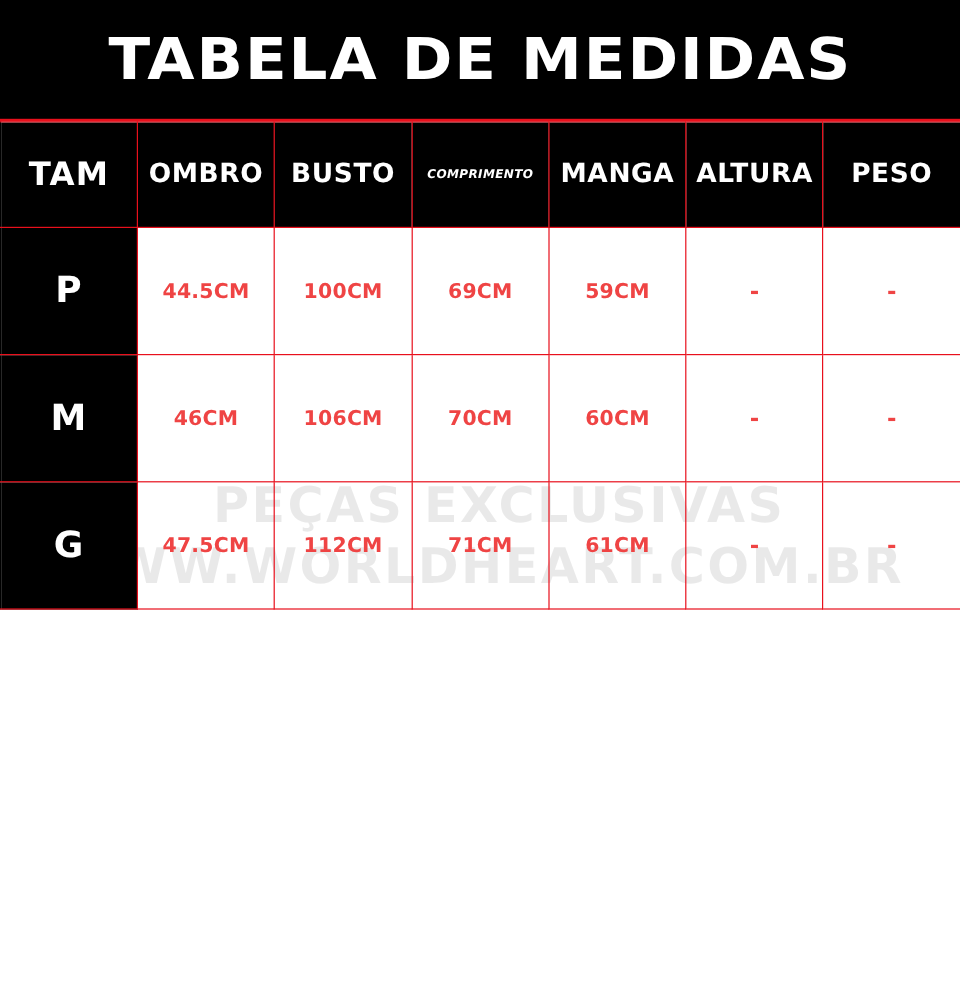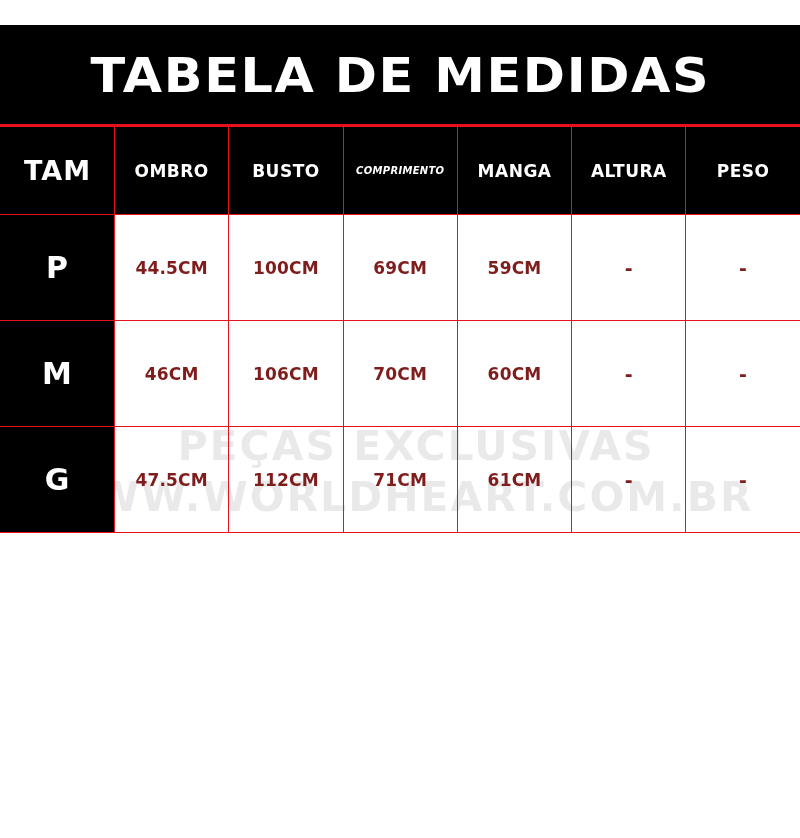--- a/index.html
+++ b/index.html
@@ -12,21 +12,20 @@
     height: 838px;
     font-family: "Liberation Sans", sans-serif;
     overflow: hidden;
   }
   .sheet {
     position: relative;
     width: 800px;
     height: 652px;
     background: #ffffff;
     box-sizing: border-box;
-    margin-top: 25px;
   }
   
   .title-bar {
     height: 101px;
     background: #000000;
     display: flex;
     align-items: center;
     justify-content: center;
     border-bottom: 2px solid #e8101c;
     box-sizing: border-box;
@@ -79,21 +78,21 @@
     vertical-align: middle;
     box-sizing: border-box;
   }
   
   thead tr { height: 88px; }
   thead th {
     background: #000000;
     color: #ffffff;
     font-family: "DejaVu Sans", sans-serif;
     font-weight: bold;
-    font-size: 17px;
+    font-size: 22px;
     letter-spacing: 0.5px;
     text-transform: uppercase;
   }
   thead th.tam {
     font-size: 27px;
     letter-spacing: 1px;
   }
   thead th.small {
     font-size: 10px;
     letter-spacing: 0.3px;
@@ -104,21 +103,21 @@
   tbody td.size-cell {
     background: #000000;
     color: #ffffff;
     font-family: "DejaVu Sans", sans-serif;
     font-weight: bold;
     font-size: 30px;
     letter-spacing: 1px;
   }
   tbody td.val {
     background: transparent;
-    color: #7f1d1d;
+    color: #ef4444;
     font-family: "DejaVu Sans", sans-serif;
     font-weight: bold;
     font-size: 17px;
     letter-spacing: 0.2px;
   }
   tbody td.val.dash {
     font-size: 19px;
   }
   
   tbody td.size-cell { border-left: 1px solid #000000; }

